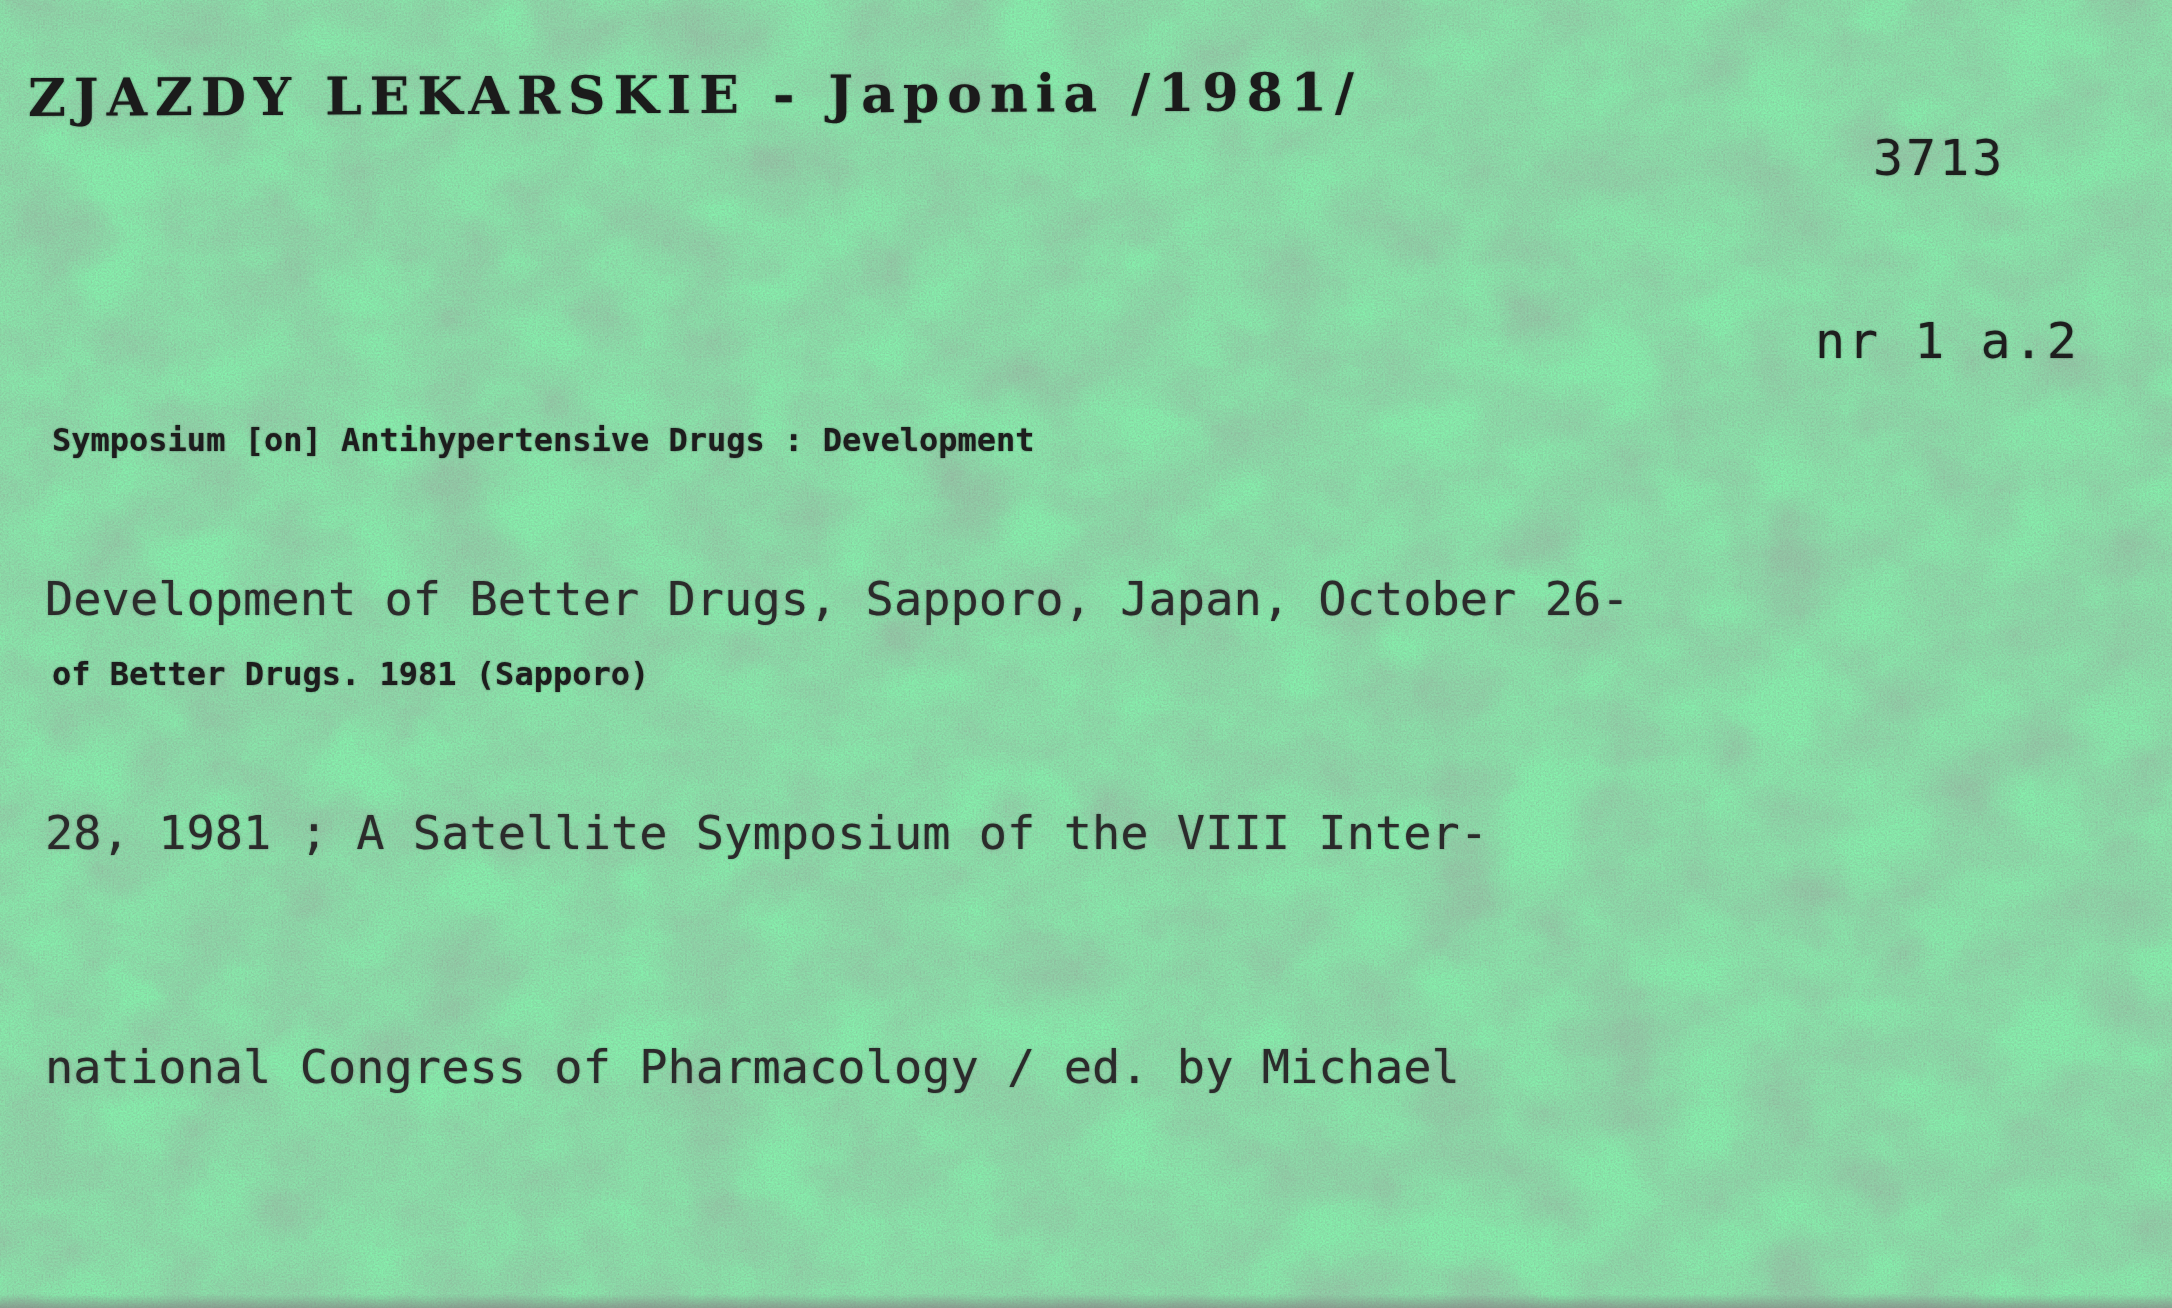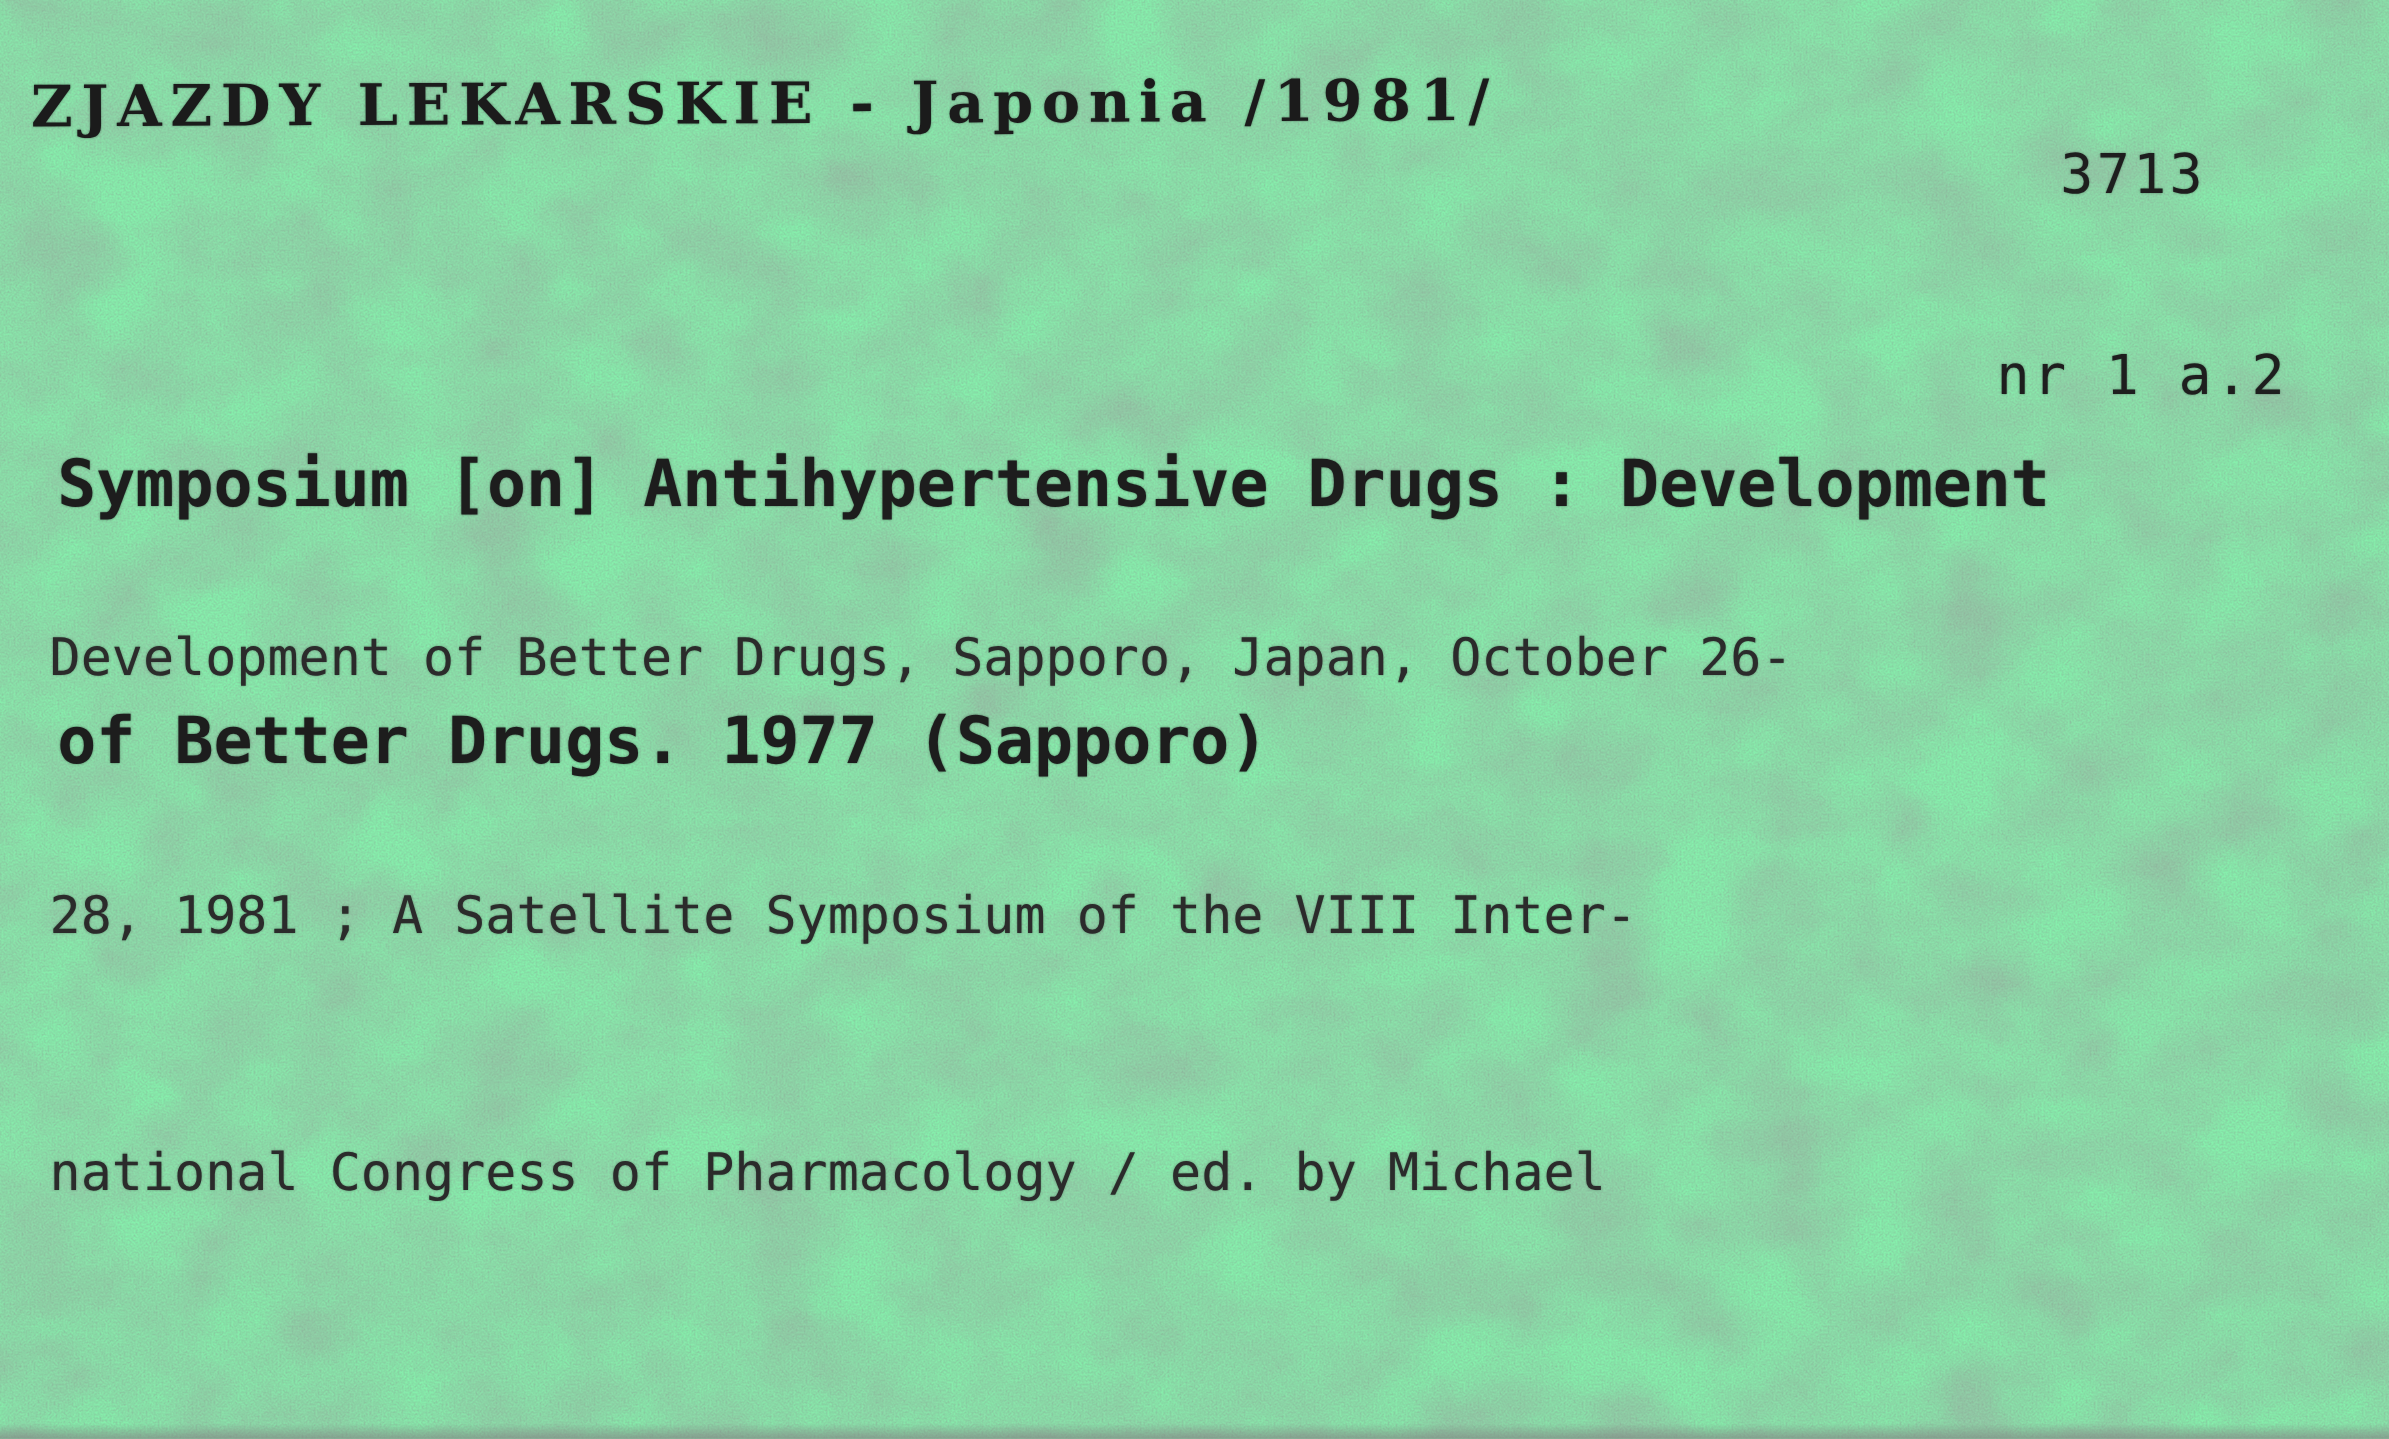--- a/index.html
+++ b/index.html
@@ -50,21 +50,21 @@
     text-shadow: 0 0 2px rgba(30,30,30,0.5);
   }
   .corner .num {
     padding-left: 58px;
   }
   .title-block {
     position: absolute;
     left: 52px;
     top: 245px;
     font-weight: bold;
-    font-size: 59px;
+    font-size: 32px;
     line-height: 78px;
     color: #1d1d1d;
     white-space: pre;
     text-shadow: 0 0 2px rgba(25,25,25,0.6);
   }
   .body-block {
     position: absolute;
     left: 45px;
     top: 404px;
     font-size: 47px;
@@ -103,21 +103,21 @@
 
   <div class="heading">ZJAZDY LEKARSKIE - Japonia /1981/</div>
 
   <div class="corner">
     <div class="num">3713</div>
     <div>nr 1 a.2</div>
   </div>
 
   <div class="title-block">
     <div class="line">Symposium [on] Antihypertensive Drugs : Development</div>
-    <div class="line">of Better Drugs. 1977 (Sapporo)</div>
+    <div class="line">of Better Drugs. 1981 (Sapporo)</div>
   </div>
 
   <div class="body-block">
     <div class="line">Development of Better Drugs, Sapporo, Japan, October 26-</div>
     <div class="line">28, 1981 ; A Satellite Symposium of the VIII Inter-</div>
     <div class="line">national Congress of Pharmacology / ed. by Michael</div>
     
     
     
     

